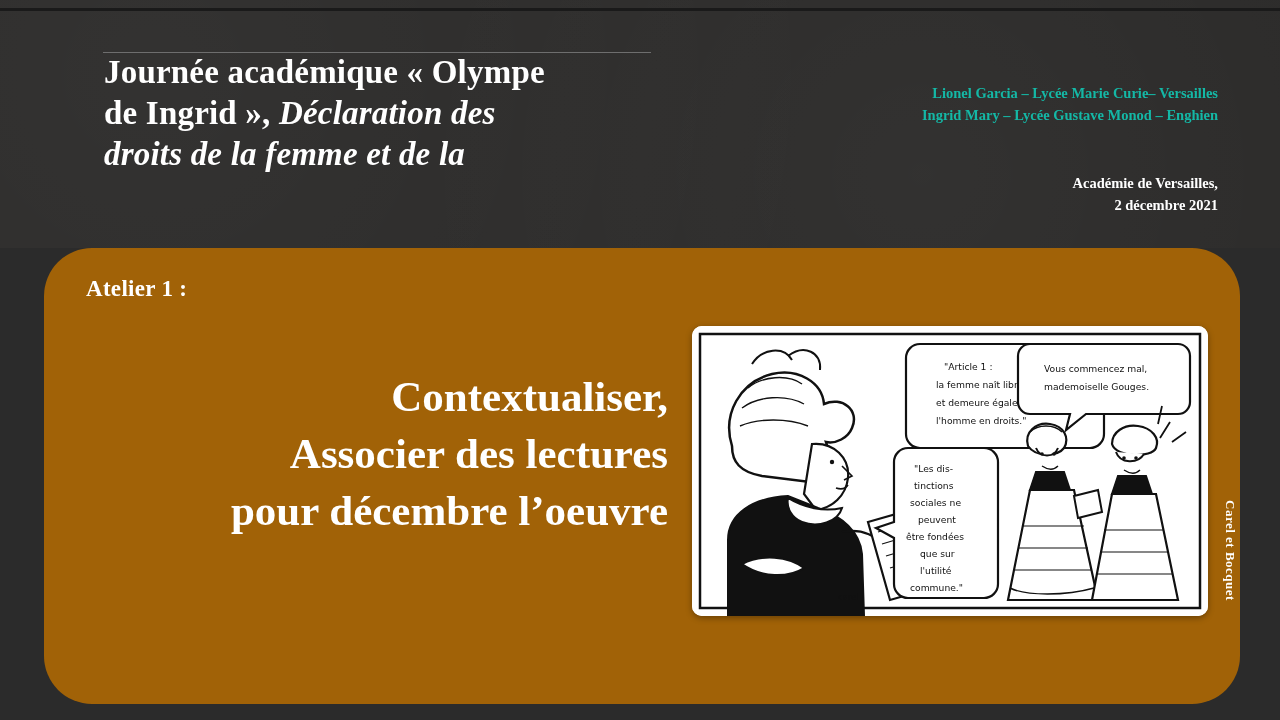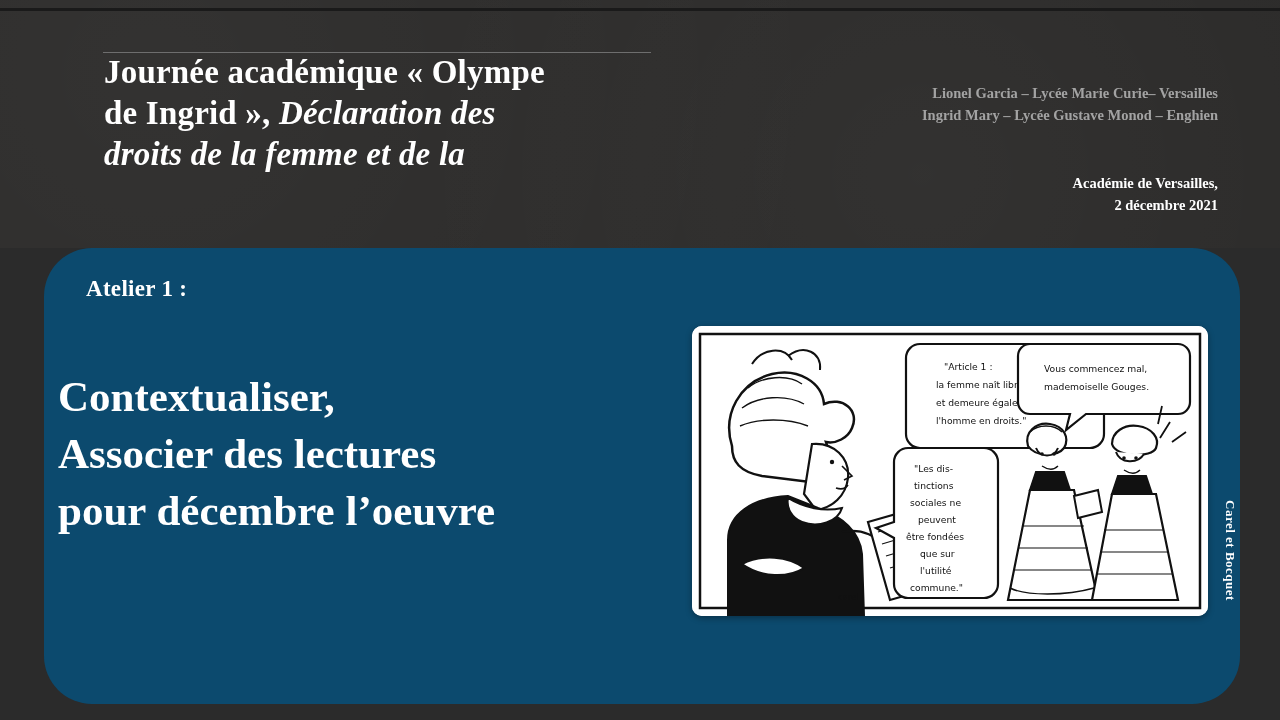--- a/index.html
+++ b/index.html
@@ -65,21 +65,21 @@
   }
   .main-title .italic {
     font-style: italic;
   }
   .credits {
     position: absolute;
     right: 62px;
     top: 38px;
     width: 480px;
     text-align: right;
-    color: #a3a3a3;
+    color: #14b8a6;
     font-size: 14.5px;
     line-height: 22px;
     font-weight: bold;
     font-family: "Liberation Serif", serif;
   }
   .place-date {
     position: absolute;
     right: 62px;
     top: 128px;
     width: 480px;
@@ -90,42 +90,42 @@
     font-weight: bold;
   }
 
   
   .panel {
     position: absolute;
     left: 44px;
     top: 248px;
     width: 1196px;
     height: 456px;
-    background: #0c4a6e;
+    background: #a16207;
     border-radius: 48px;
   }
   .panel-kicker {
     position: absolute;
     left: 42px;
     top: 28px;
     color: #ffffff;
     font-size: 23px;
     font-weight: bold;
     letter-spacing: 0.3px;
   }
   .panel-heading {
     position: absolute;
     left: 14px;
     top: 120px;
     width: 610px;
     color: #ffffff;
     font-size: 43px;
     line-height: 57px;
     font-weight: bold;
-    text-align: left;
+    text-align: right;
   }
 
   
   .comic {
     position: absolute;
     left: 648px;
     top: 78px;
     width: 516px;
     height: 290px;
     background: #ffffff;

